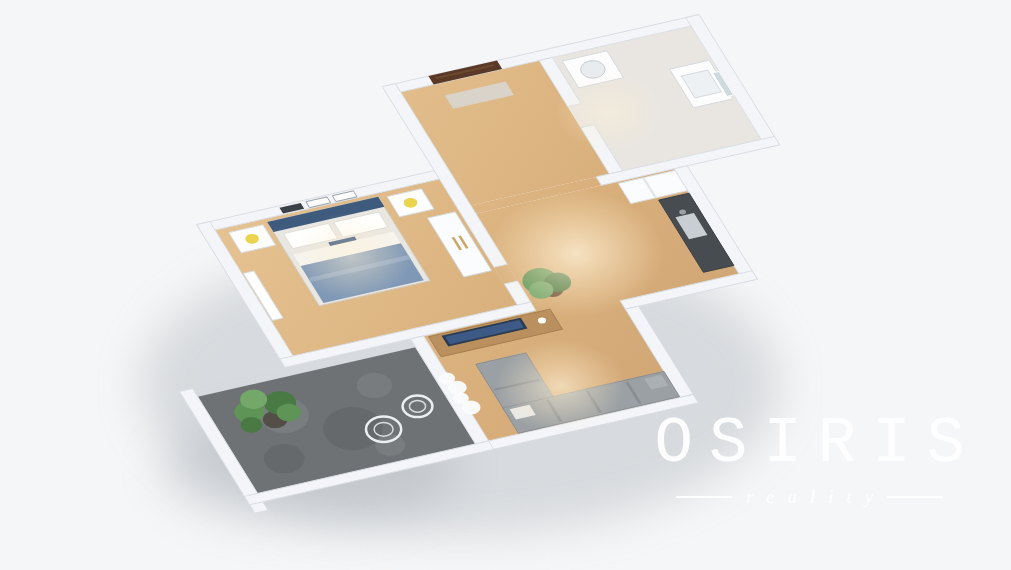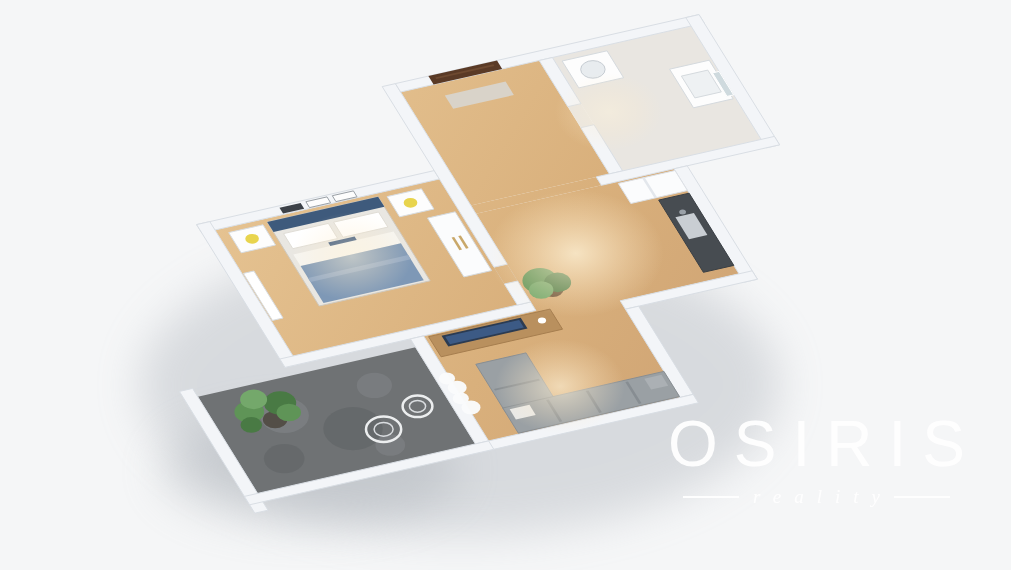--- a/index.html
+++ b/index.html
@@ -13,21 +13,21 @@
   #plan{position:absolute;left:0;top:0;}
   .watermark{
     position:absolute;
     right:46px;bottom:62px;
     text-align:center;
     color:#ffffff;
     opacity:0.96;
     user-select:none;
   }
   .wm-title{
-    font-family:Liberation Sans, sans-serif;
+    font-family:Liberation Mono, monospace;
     font-size:64px;
     font-weight:400;
     letter-spacing:16px;
     line-height:1;
     margin-right:-16px; 
   }
   .wm-sub-row{
     display:flex;
     align-items:center;
     justify-content:center;

